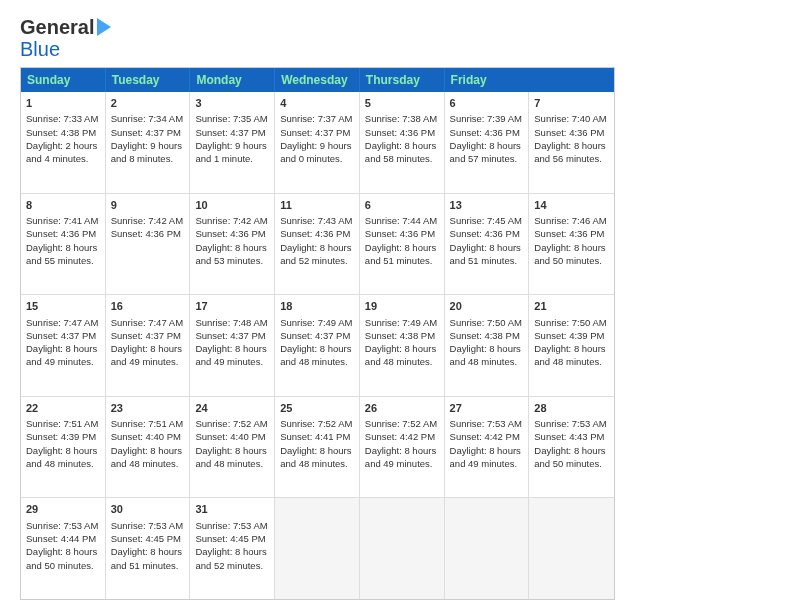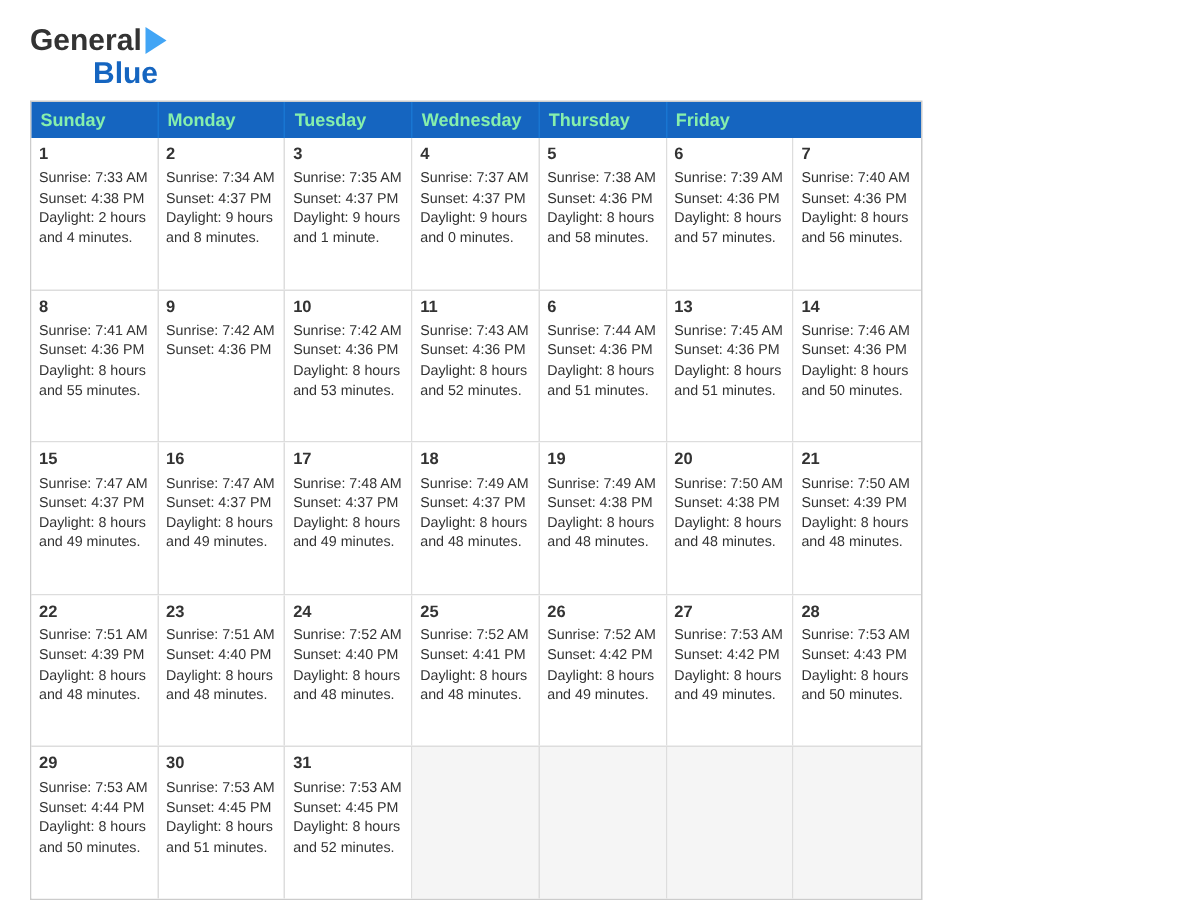--- a/index.html
+++ b/index.html
@@ -108,33 +108,33 @@
 </head>
 <body>
 
 <div class="page">
   <div class="header">
     <div class="logo">
       <div class="logo-wrapper">
         <span style="font-size:20px;font-weight:bold;color:#333;">General</span>
         <span class="logo-arrow"></span>
       </div>
-      <span style="font-size:20px;font-weight:bold;color:#1565c0;line-height:1;margin-left:42px;">Blue</span>
+      <span style="font-size:20px;font-weight:normal;color:#1565c0;line-height:1;">Blue</span>
     </div>
     <div class="title-block">
       <div class="main-title"></div>
       <div class="subtitle"></div>
     </div>
   </div>
 
   <div class="calendar">
     <div class="cal-header">
     <div class="cal-header-cell">Sunday</div>
+        <div class="cal-header-cell">Tuesday</div>
         <div class="cal-header-cell">Monday</div>
-        <div class="cal-header-cell">Tuesday</div>
         <div class="cal-header-cell">Wednesday</div>
         <div class="cal-header-cell">Thursday</div>
         <div class="cal-header-cell">Friday</div>
       </div>
     <div class="cal-body">
     <div class="cal-row">
           <div class="cal-cell"><span class="day-num">1</span><span>Sunrise: 7:33 AM</span><br><span>Sunset: 4:38 PM</span><br><span>Daylight: 2 hours and 4 minutes.</span></div>
           <div class="cal-cell"><span class="day-num">2</span><span>Sunrise: 7:34 AM</span><br><span>Sunset: 4:37 PM</span><br><span>Daylight: 9 hours and 8 minutes.</span></div>
           <div class="cal-cell"><span class="day-num">3</span><span>Sunrise: 7:35 AM</span><br><span>Sunset: 4:37 PM</span><br><span>Daylight: 9 hours and 1 minute.</span></div>
           <div class="cal-cell"><span class="day-num">4</span><span>Sunrise: 7:37 AM</span><br><span>Sunset: 4:37 PM</span><br><span>Daylight: 9 hours and 0 minutes.</span></div>

